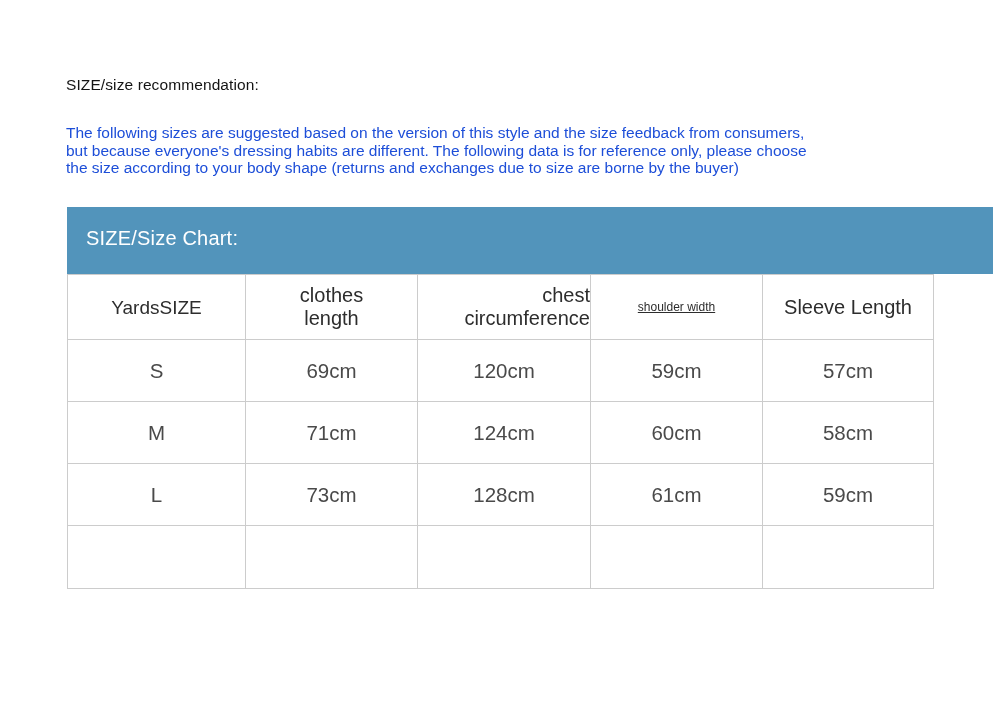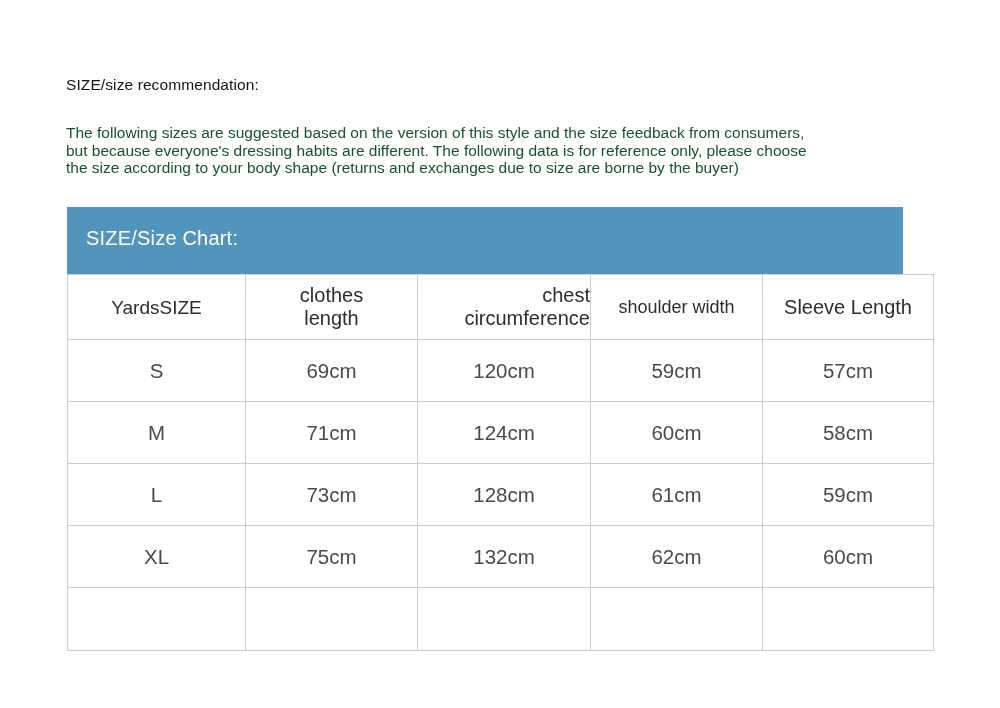--- a/index.html
+++ b/index.html
@@ -26,28 +26,28 @@
   }
 
   .description {
     position: absolute;
     left: 66px;
     top: 124px;
     width: 880px;
     font-size: 15.5px;
     line-height: 17.5px;
     white-space: pre-line;
-    color: #14532d;
+    color: #1d4ed8;
   }
 
   .banner {
     position: absolute;
     left: 67px;
     top: 207px;
-    width: 836px;
+    width: 926px;
     height: 67px;
     box-sizing: border-box;
     display: flex;
     align-items: center;
     padding-left: 19px;
     padding-bottom: 4px;
     color: #ffffff;
     font-size: 20px;
     letter-spacing: 0.2px;
     background: #5294bb; 
@@ -78,21 +78,22 @@
     white-space: pre-line;
   }
   .size-table th.size-col {
     font-size: 19px;
   }
   .size-table th.left-align {
     text-align: right;
     padding-left: 12px;
   }
   .size-table th.small-text {
-    font-size: 18px;
+    font-size: 12px;
+    text-decoration: underline;
   }
   .size-table td {
     height: 61px;
     font-size: 20.5px;
     color: #4a4a4a;
   }
   .size-table tr.empty-row td {
     height: 62px;
   }
 </style>
@@ -145,27 +146,20 @@
         <td>60cm</td>
         <td>58cm</td>
       </tr>
       <tr>
         <td>L</td>
         <td>73cm</td>
         <td>128cm</td>
         <td>61cm</td>
         <td>59cm</td>
       </tr>
-      <tr>
-        <td>XL</td>
-        <td>75cm</td>
-        <td>132cm</td>
-        <td>62cm</td>
-        <td>60cm</td>
-      </tr>
       <tr class="empty-row">
         <td></td>
         <td></td>
         <td></td>
         <td></td>
         <td></td>
       </tr>
     </tbody>
   </table>
 

